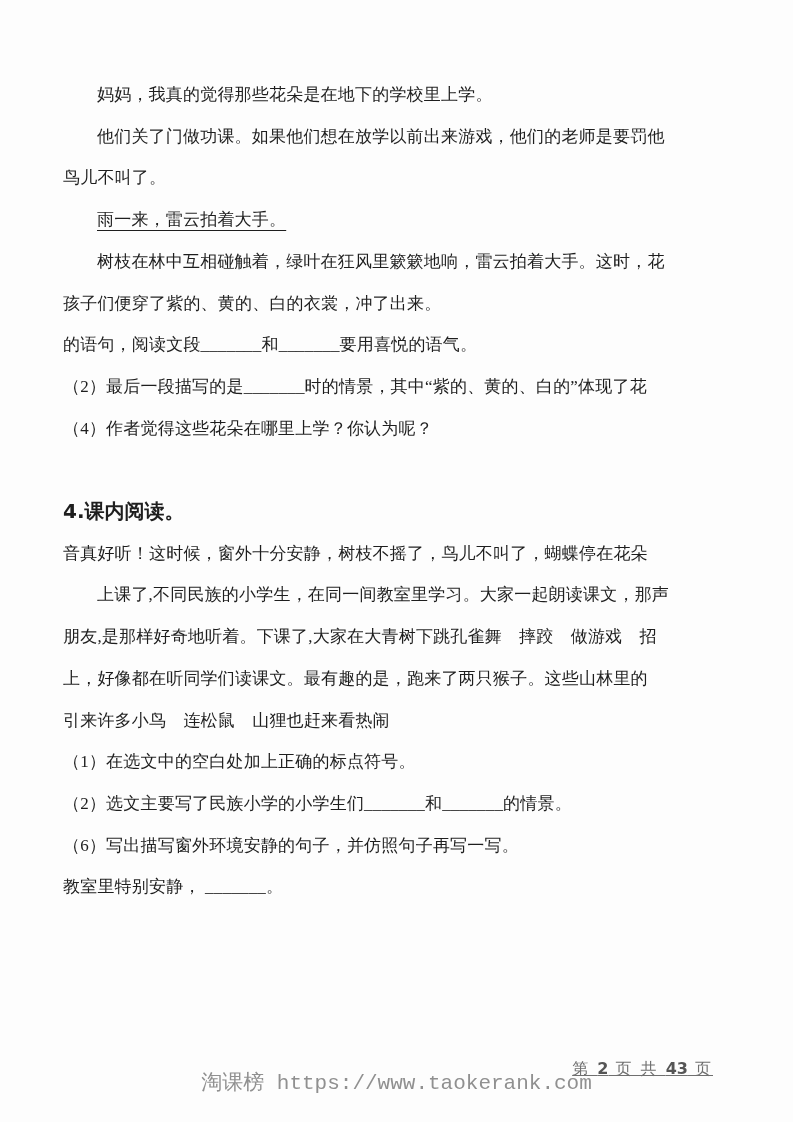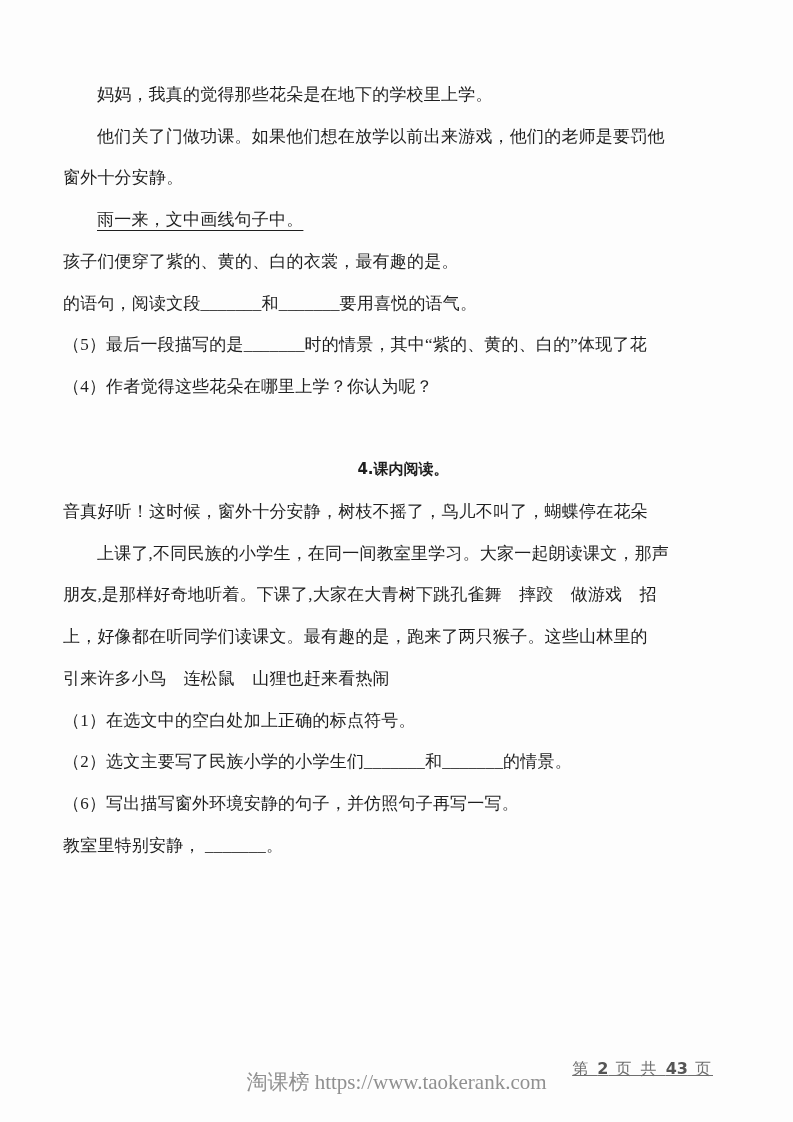--- a/index.html
+++ b/index.html
@@ -27,39 +27,38 @@
     line-height: 41.7px;
     letter-spacing: 0.2px;
     white-space: pre;
   }
   .line.indent {
     text-indent: 34px;
   }
   .line.bold {
     font-family: "DejaVu Sans", "Liberation Sans", sans-serif;
     font-weight: bold;
-    font-size: 15px;
+    font-size: 20px;
     letter-spacing: 0;
-    text-align: center;
   }
   .line.underline {
     text-decoration: underline;
     text-underline-offset: 5px;
     text-decoration-thickness: 1px;
   }
   .line.spacer {
     height: 41.7px;
   }
   .footer-brand {
     position: absolute;
     left: 0;
     right: 0;
     top: 1068px;
     text-align: center;
-    font-family: Liberation Serif, serif;
+    font-family: Liberation Mono, monospace;
     font-size: 21px;
     color: var(--footer_brand, #909090);
   }
   .page-number {
     position: absolute;
     top: 1059px;
     right: 80px;
     font-family: "DejaVu Sans", "Liberation Sans", sans-serif;
     font-size: 16px;
     letter-spacing: 2px;
@@ -73,25 +72,26 @@
   }
 </style>
 </head>
 <body>
 
 <div class="page">
 
   <div class="doc">
       <div class="line indent">妈妈，我真的觉得那些花朵是在地下的学校里上学。</div>
       <div class="line indent">他们关了门做功课。如果他们想在放学以前出来游戏，他们的老师是要罚他</div>
-      <div class="line">窗外十分安静。</div>
-      <div class="line indent underline">雨一来，文中画线句子中。</div>
-      <div class="line">孩子们便穿了紫的、黄的、白的衣裳，最有趣的是。</div>
+      <div class="line">鸟儿不叫了。</div>
+      <div class="line indent underline">雨一来，雷云拍着大手。</div>
+      <div class="line indent">树枝在林中互相碰触着，绿叶在狂风里簌簌地响，雷云拍着大手。这时，花</div>
+      <div class="line">孩子们便穿了紫的、黄的、白的衣裳，冲了出来。</div>
       <div class="line">的语句，阅读文段_______和_______要用喜悦的语气。</div>
-      <div class="line">（5）最后一段描写的是_______时的情景，其中“紫的、黄的、白的”体现了花</div>
+      <div class="line">（2）最后一段描写的是_______时的情景，其中“紫的、黄的、白的”体现了花</div>
       <div class="line">（4）作者觉得这些花朵在哪里上学？你认为呢？</div>
       <div class="line spacer"></div>
       <div class="line bold">4.课内阅读。</div>
       <div class="line">音真好听！这时候，窗外十分安静，树枝不摇了，鸟儿不叫了，蝴蝶停在花朵</div>
       <div class="line indent">上课了,不同民族的小学生，在同一间教室里学习。大家一起朗读课文，那声</div>
       <div class="line">朋友,是那样好奇地听着。下课了,大家在大青树下跳孔雀舞　摔跤　做游戏　招</div>
       <div class="line">上，好像都在听同学们读课文。最有趣的是，跑来了两只猴子。这些山林里的</div>
       <div class="line">引来许多小鸟　连松鼠　山狸也赶来看热闹</div>
       <div class="line">（1）在选文中的空白处加上正确的标点符号。</div>
       <div class="line">（2）选文主要写了民族小学的小学生们_______和_______的情景。</div>

